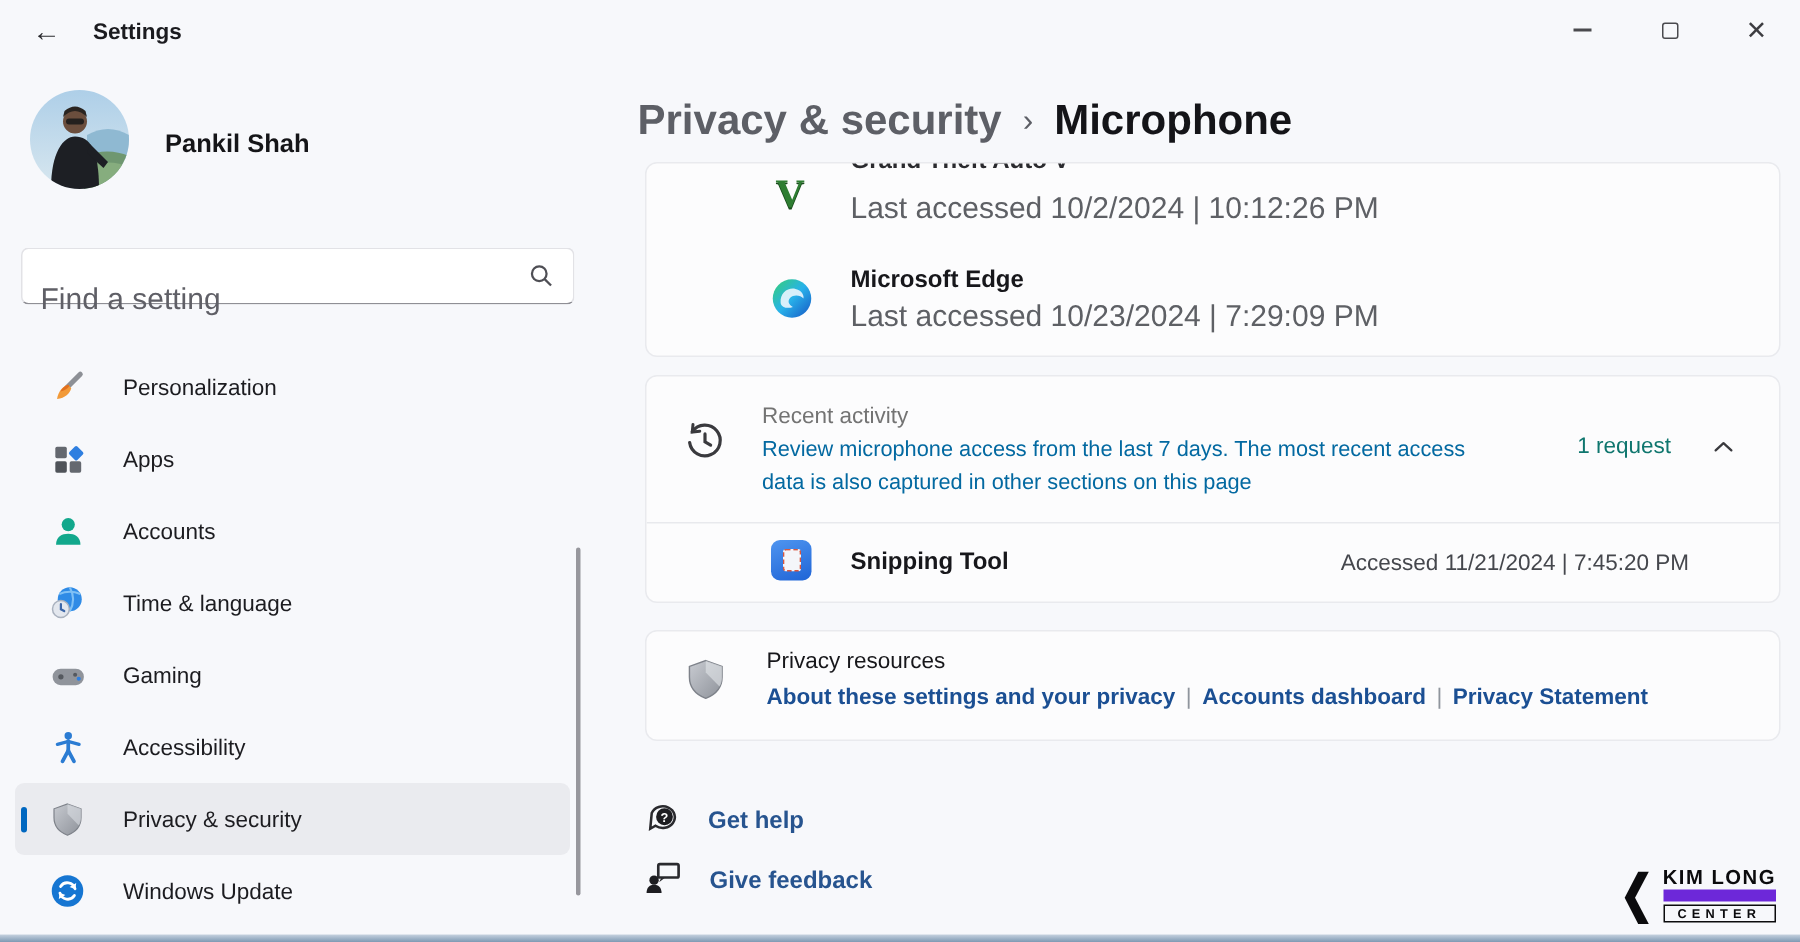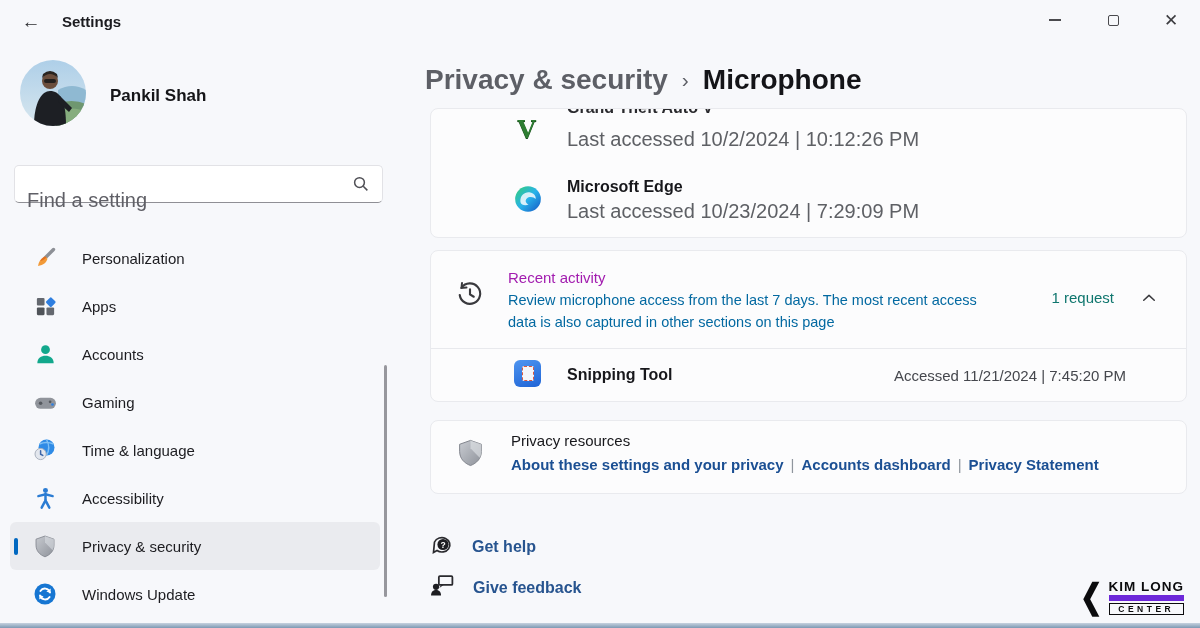--- a/index.html
+++ b/index.html
@@ -49,21 +49,21 @@
 
   .gta-icon { position:absolute; left:86px; top:7px; width:30px; height:32px; font-family:"Liberation Serif", serif; font-weight:900; font-size:27px; color:#2e7d32; text-shadow:0 1px 0 #184a1b; line-height:1; }
   .gta-title { position:absolute; left:136px; top:-10px; font-weight:600; height:18px; overflow:hidden; color:#2a2a2e; }
   .gta-sub { position:absolute; left:136px; top:19px; }
 
   .edge-icon { position:absolute; left:83px; top:76px; width:28px; height:28px; }
   .edge-title { position:absolute; left:136px; top:69px; font-weight:600; }
   .edge-sub { position:absolute; left:136px; top:91px; }
 
   .ra-icon { position:absolute; left:24px; top:28px; }
-  .ra-title { position:absolute; left:77px; top:18px; font-size:15px; color:#a21caf; }
+  .ra-title { position:absolute; left:77px; top:18px; font-size:15px; color:#737373; }
   .ra-desc { position:absolute; left:77px; top:39px; width:492px; font-size:14.5px; color:#0369a1; line-height:1.5; }
   .ra-badge { position:absolute; right:72px; top:38px; font-size:15px; color:#0f766e;text-align:center; }
   .ra-chevron { position:absolute; right:28px; top:38px; cursor:pointer; }
   .ra-divider { position:absolute; left:0; top:97px; width:100%; height:1px; background:#e8e9ed; }
   .snip-icon { position:absolute; left:83px; top:109px; width:27px; height:27px; border-radius:6px; background:linear-gradient(160deg,#4f95f0,#1f64d6); display:flex; align-items:center; justify-content:center; }
   .snip-inner { width:12px; height:15px; background:#f4f6fa; border:1px dashed #d9573f; border-radius:2px; }
   .snip-title { position:absolute; left:136px; top:115px; font-weight:600; }
   .snip-detail { position:absolute; right:60px; top:116px; font-size:15px; color:#45474d; }
 
   .pr-icon { position:absolute; left:25px; top:17px; }
@@ -73,21 +73,21 @@
   .pr-sep { color:#8f959d; margin:0 7px; font-weight:400; }
 
   .foot-link { position:absolute; left:430px; display:flex; align-items:center; gap:18px; cursor:pointer; }
   .foot-link .txt { font-size:16px; font-weight:600; color:#27548f; }
   .fl-help { top:533px; }
   .fl-feedback { top:573px; }
 
   
   .watermark { position:absolute; right:16px; bottom:13px; display:flex; align-items:center; gap:6px; }
   .wm-chevron { font-size:27px; font-weight:900; color:#0b0b0d; line-height:1; transform:scaleY(1.25); }
-  .wm-line1 { font-size:13.5px; font-weight:800; letter-spacing:1px; color:#0b0b0d; border-bottom:6px solid #6d28d9; padding-bottom:1px; }
+  .wm-line1 { font-size:13.5px; font-weight:800; letter-spacing:1px; color:#0b0b0d; border-bottom:8px solid #6d28d9; padding-bottom:1px; }
   .wm-line2 { font-size:8.5px; font-weight:700; letter-spacing:3.5px; color:#0b0b0d; border:1px solid #0b0b0d; padding:0 2px; margin-top:2px; text-align:center; }
   .bottom-strip { position:absolute; left:0; bottom:0; width:1200px; height:5px; background:linear-gradient(to bottom,#c6d2df,#7e99b3); }
 </style>
 </head>
 <body>
 
 <div class="screen">
 
   <div class="titlebar">
     <div class="back-btn">
@@ -168,41 +168,41 @@
         <svg width="23" height="23" viewBox="0 0 24 24">
           <circle cx="12" cy="7" r="4.6" fill="#12a88c"></circle>
           <path d="M3.5 21 C3.5 15.5 7.5 13.4 12 13.4 C16.5 13.4 20.5 15.5 20.5 21 Z" fill="#12a88c"></path>
         </svg>
       </span>
       <span class="lbl">Accounts</span>
     </div>
 
     <div class="nav-item">
       <span class="ico">
-        <svg width="25" height="25" viewBox="0 0 24 24">
-          <rect x="2" y="7.5" width="20" height="10.5" rx="5.2" fill="#90949b"></rect>
-          <circle cx="7.3" cy="12.7" r="1.7" fill="#55595f"></circle>
-          <circle cx="16.4" cy="11.3" r="1.3" fill="#55595f"></circle>
-          <circle cx="18.7" cy="13.9" r="1.3" fill="#2f7fe0"></circle>
-        </svg>
-      </span>
-      <span class="lbl">Gaming</span>
-    </div>
-
-    <div class="nav-item">
-      <span class="ico">
         <svg width="24" height="24" viewBox="0 0 24 24">
           <circle cx="13.5" cy="9.5" r="8" fill="#2f8be6"></circle>
           <path d="M6.5 6 Q13.5 3 20.5 6" stroke="#7fc0f5" stroke-width="1.4" fill="none"></path>
           <path d="M13.5 1.5 Q18 9.5 13.5 17.5" stroke="#7fc0f5" stroke-width="1.4" fill="none"></path>
           <circle cx="7.6" cy="16" r="5.6" fill="#e3e7ee" stroke="#aab2bf" stroke-width="1"></circle>
           <path d="M7.6 12.8 L7.6 16.2 L9.8 17.4" stroke="#3c66a8" stroke-width="1.5" fill="none" stroke-linecap="round"></path>
         </svg>
       </span>
       <span class="lbl">Time &amp; language</span>
+    </div>
+
+    <div class="nav-item">
+      <span class="ico">
+        <svg width="25" height="25" viewBox="0 0 24 24">
+          <rect x="2" y="7.5" width="20" height="10.5" rx="5.2" fill="#90949b"></rect>
+          <circle cx="7.3" cy="12.7" r="1.7" fill="#55595f"></circle>
+          <circle cx="16.4" cy="11.3" r="1.3" fill="#55595f"></circle>
+          <circle cx="18.7" cy="13.9" r="1.3" fill="#2f7fe0"></circle>
+        </svg>
+      </span>
+      <span class="lbl">Gaming</span>
     </div>
 
     <div class="nav-item">
       <span class="ico">
         <svg width="23" height="23" viewBox="0 0 24 24" stroke="#2b7cd3" fill="#2b7cd3">
           <circle cx="12" cy="3.6" r="2.6" stroke="none"></circle>
           <path d="M12 7.2 L12 14" stroke-width="2.6" fill="none" stroke-linecap="round"></path>
           <path d="M4.5 9.6 L12 7.6 L19.5 9.6" stroke-width="2.4" fill="none" stroke-linecap="round"></path>
           <path d="M12 14 L8 21.5 M12 14 L16 21.5" stroke-width="2.6" fill="none" stroke-linecap="round"></path>
         </svg>

